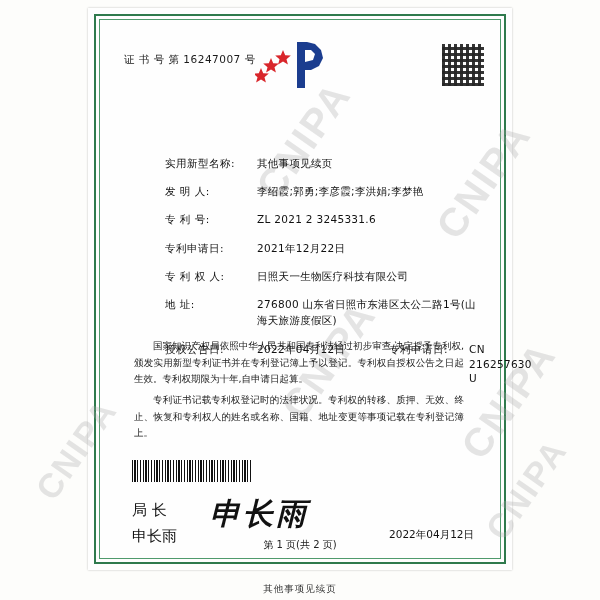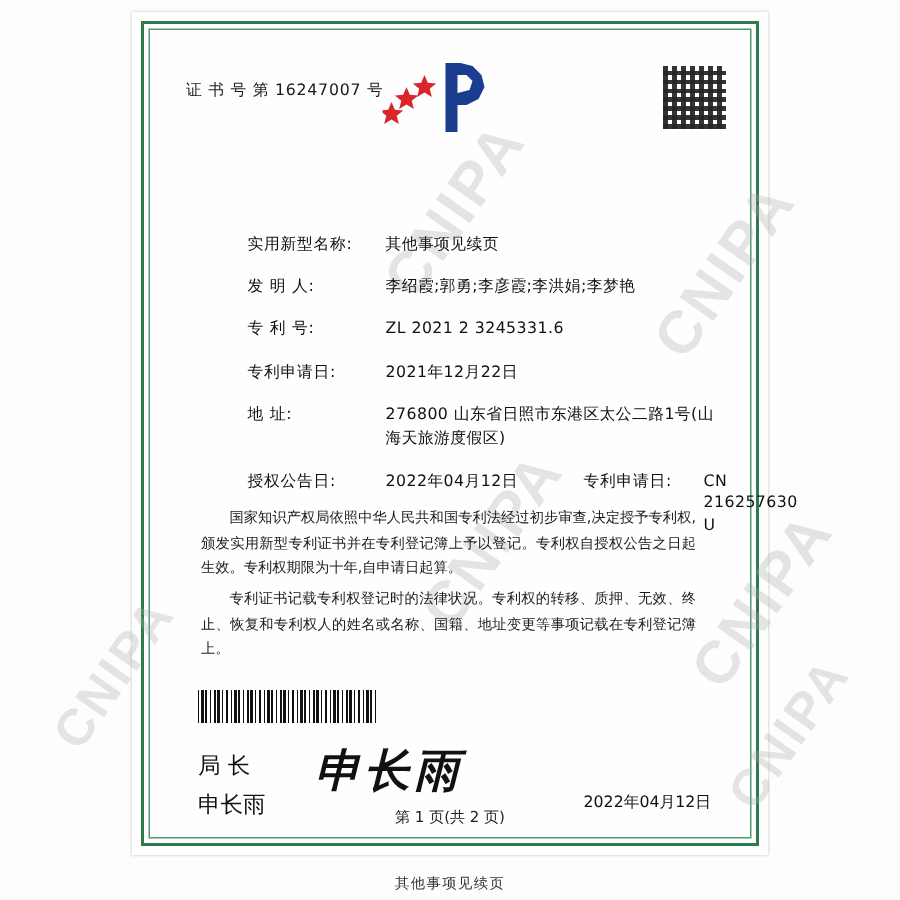--- a/index.html
+++ b/index.html
@@ -288,20 +288,24 @@
       <div class="field-row">
         <div class="field-label">专 利 号:</div>
         <div class="field-value">ZL 2021 2 3245331.6</div>
       </div>
 
       <div class="field-row">
         <div class="field-label">专利申请日:</div>
         <div class="field-value">2021年12月22日</div>
       </div>
 
+      <div class="field-row">
+        <div class="field-label">专 利 权 人:</div>
+        <div class="field-value">日照天一生物医疗科技有限公司</div>
+      </div>
 
       <div class="field-row">
         <div class="field-label">地 址:</div>
         <div class="field-value addr-value">276800 山东省日照市东港区太公二路1号(山海天旅游度假区)</div>
       </div>
 
       <div class="field-row split">
         <div class="field-label">授权公告日:</div>
         <div class="field-value">2022年04月12日</div>
         <div class="field-label2">专利申请日:</div>

